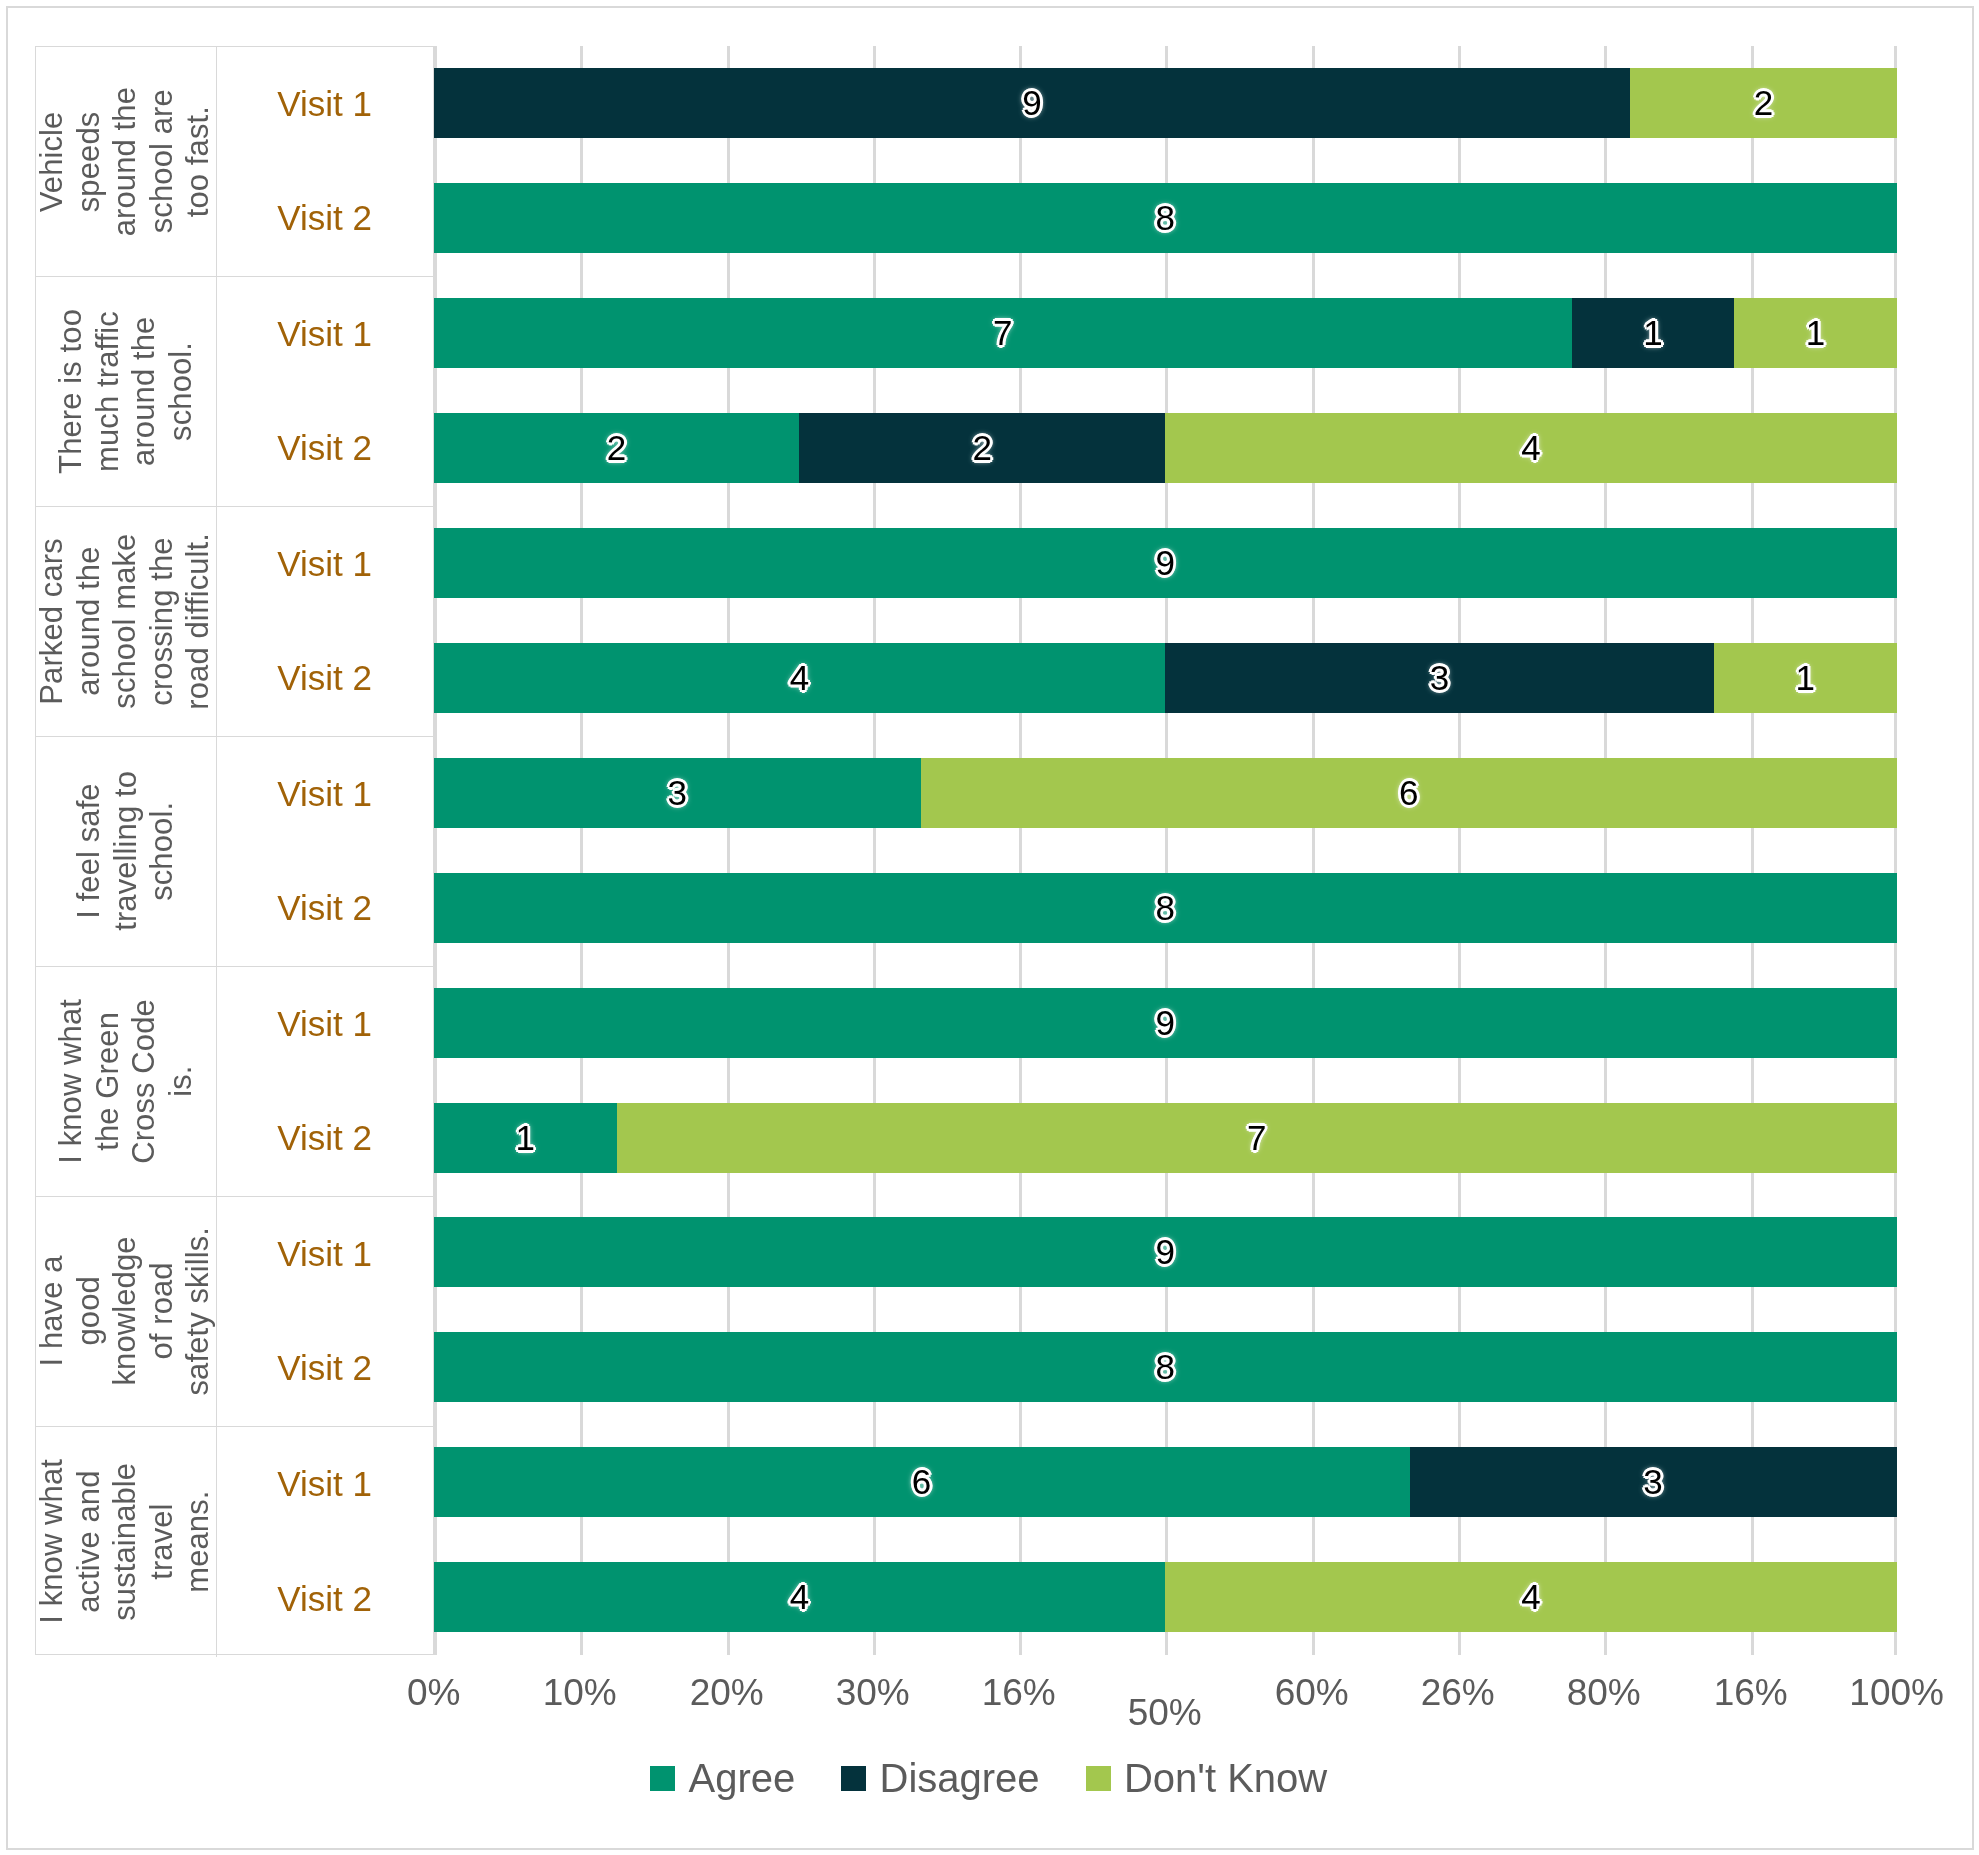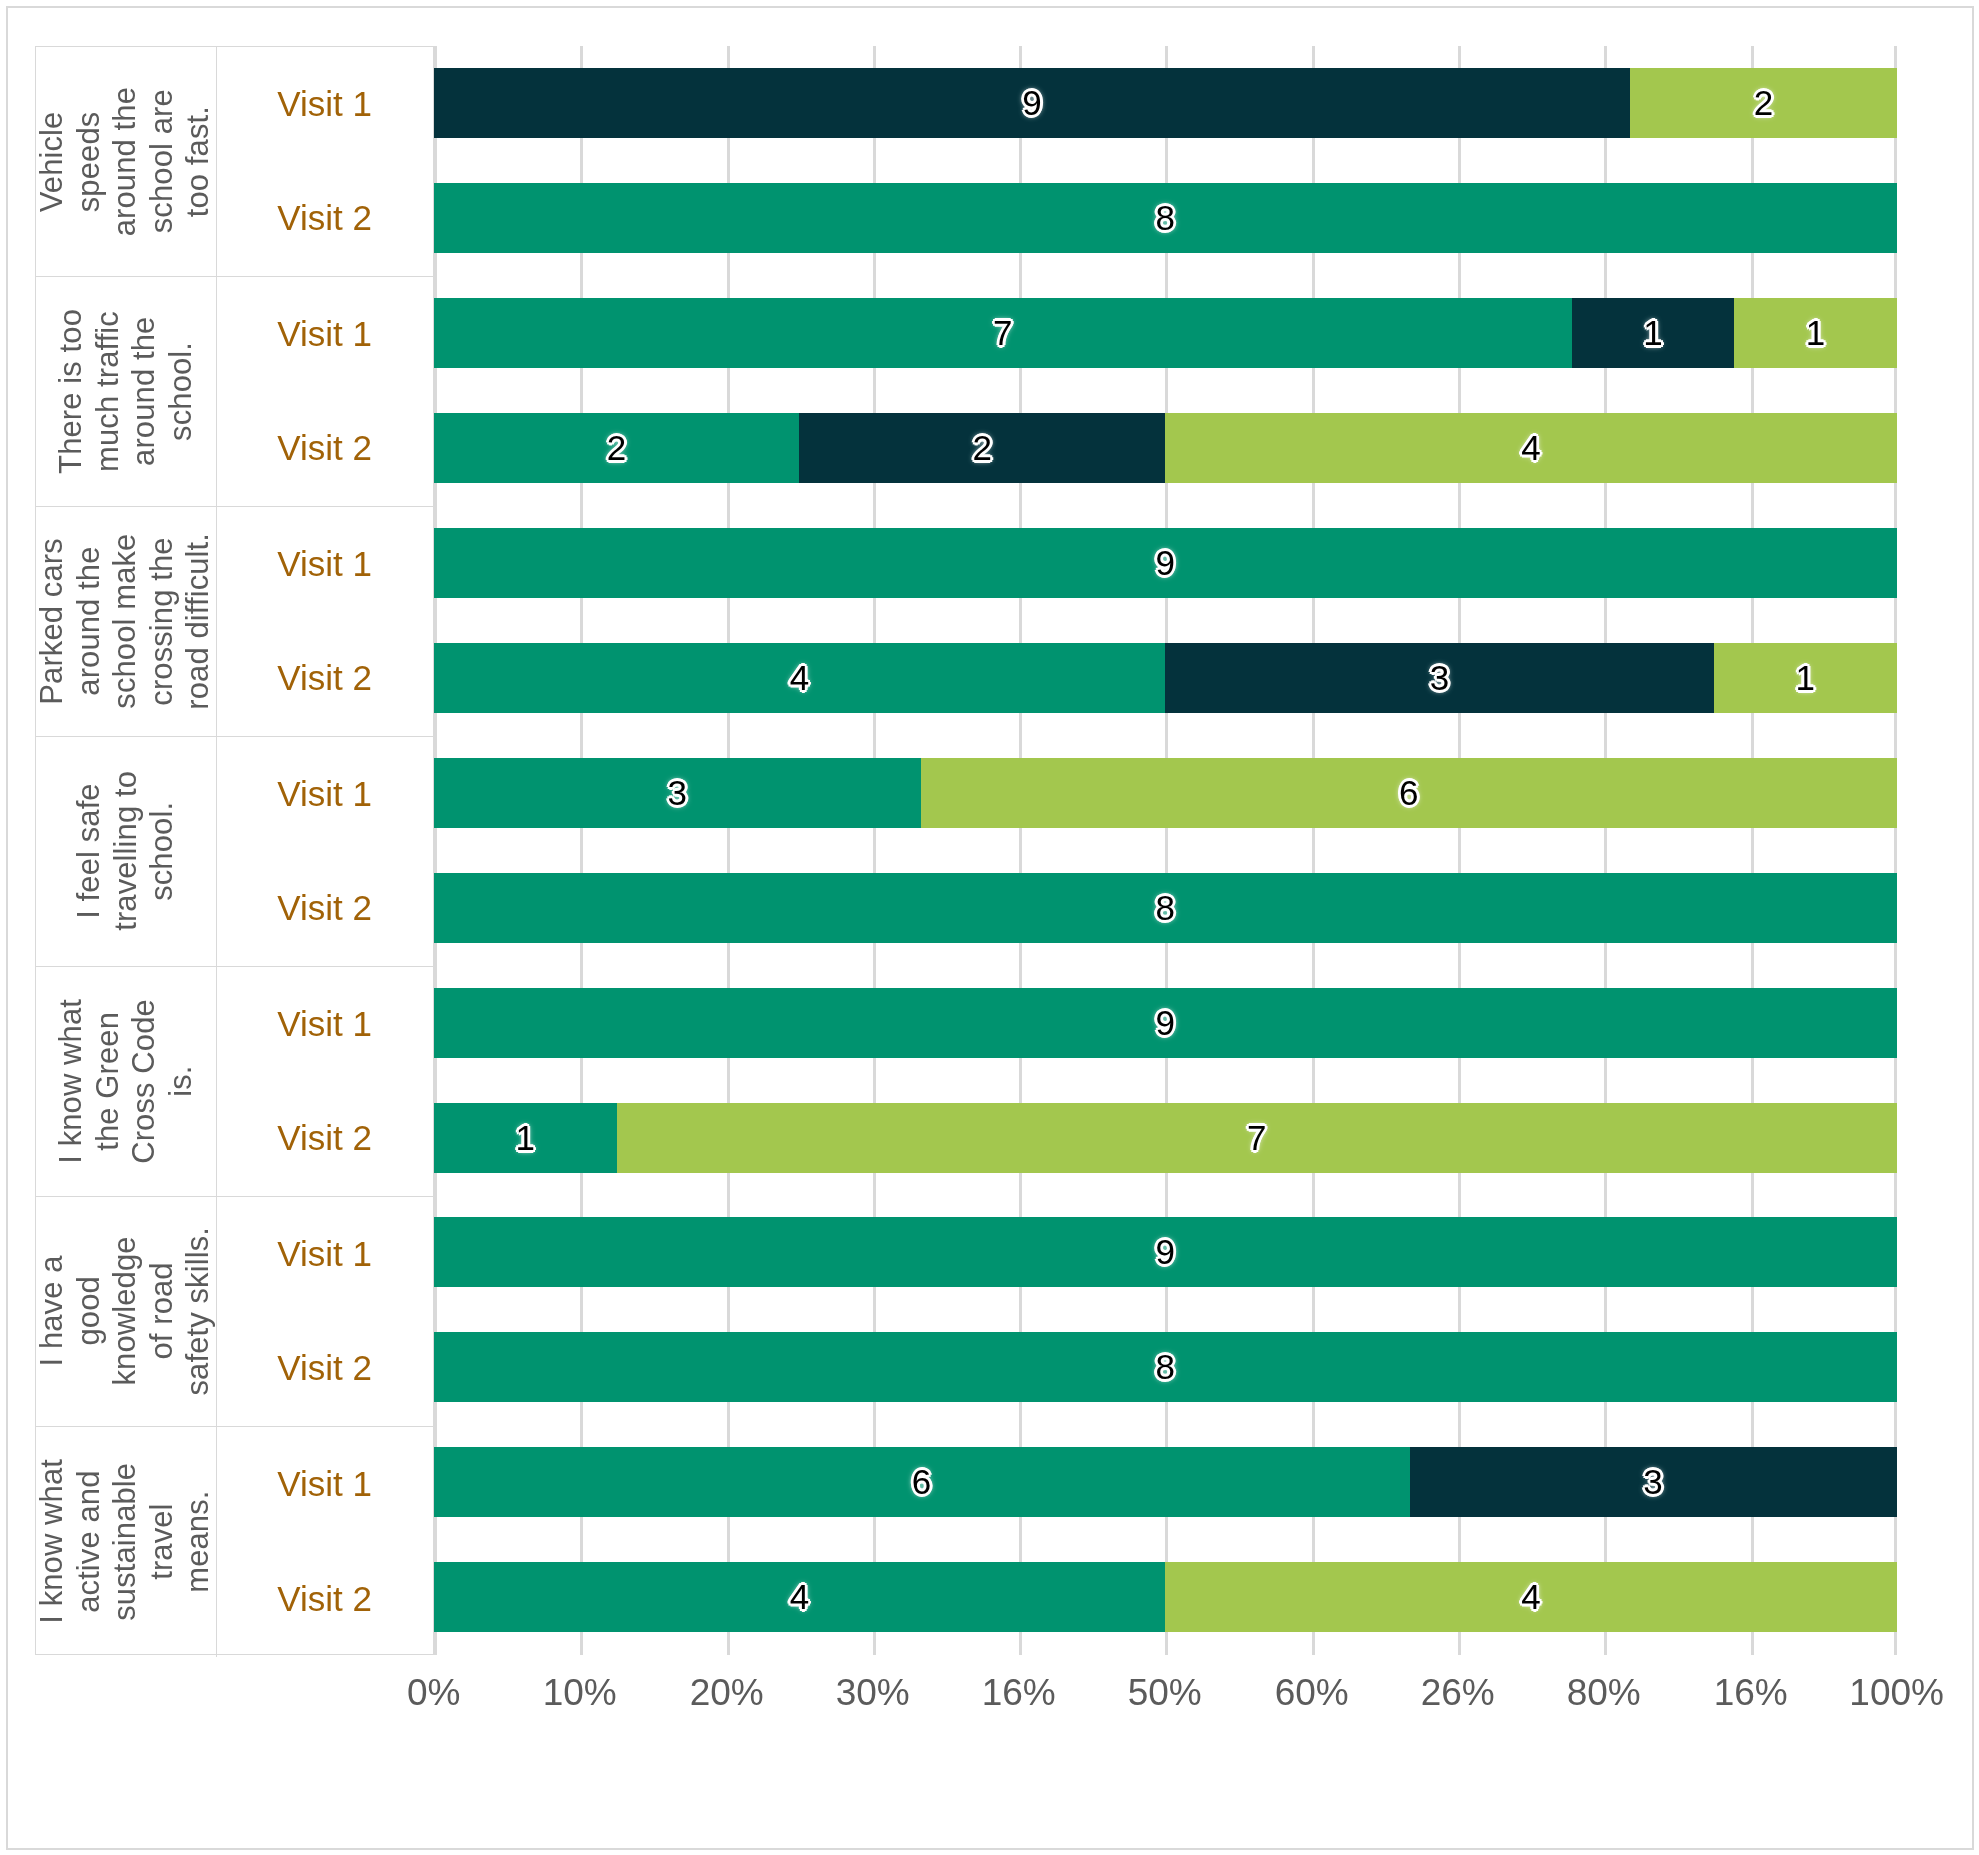--- a/index.html
+++ b/index.html
@@ -396,24 +396,38 @@
           </div>
         </div>
     </div>
 
     <div id="xaxis">
         <div class="xtick" style="left: 0px;">0%</div>
         <div class="xtick" style="left: 146px;">10%</div>
         <div class="xtick" style="left: 293px;">20%</div>
         <div class="xtick" style="left: 439px;">30%</div>
         <div class="xtick" style="left: 585px;">16%</div>
-        <div class="xtick" style="left: 731px;">50%</div>
+        <div class="xtick" style="left: 731px; margin-top: 20px;">50%</div>
         <div class="xtick" style="left: 878px;">60%</div>
         <div class="xtick" style="left: 1024px;">26%</div>
         <div class="xtick" style="left: 1170px;">80%</div>
         <div class="xtick" style="left: 1317px;">16%</div>
         <div class="xtick" style="left: 1463px;">100%</div>
       </div>
 
+    <div id="legend">
+        <div class="legend-item">
+          <span class="legend-swatch" style="background: rgb(0, 147, 111);"></span>
+          <span class="legend-text">Agree</span>
+        </div>
+        <div class="legend-item">
+          <span class="legend-swatch" style="background: rgb(4, 50, 60);"></span>
+          <span class="legend-text">Disagree</span>
+        </div>
+        <div class="legend-item">
+          <span class="legend-swatch" style="background: rgb(163, 199, 78);"></span>
+          <span class="legend-text">Don't Know</span>
+        </div>
+      </div>
 
   </div>
 </div>
 
 
 </body></html>

